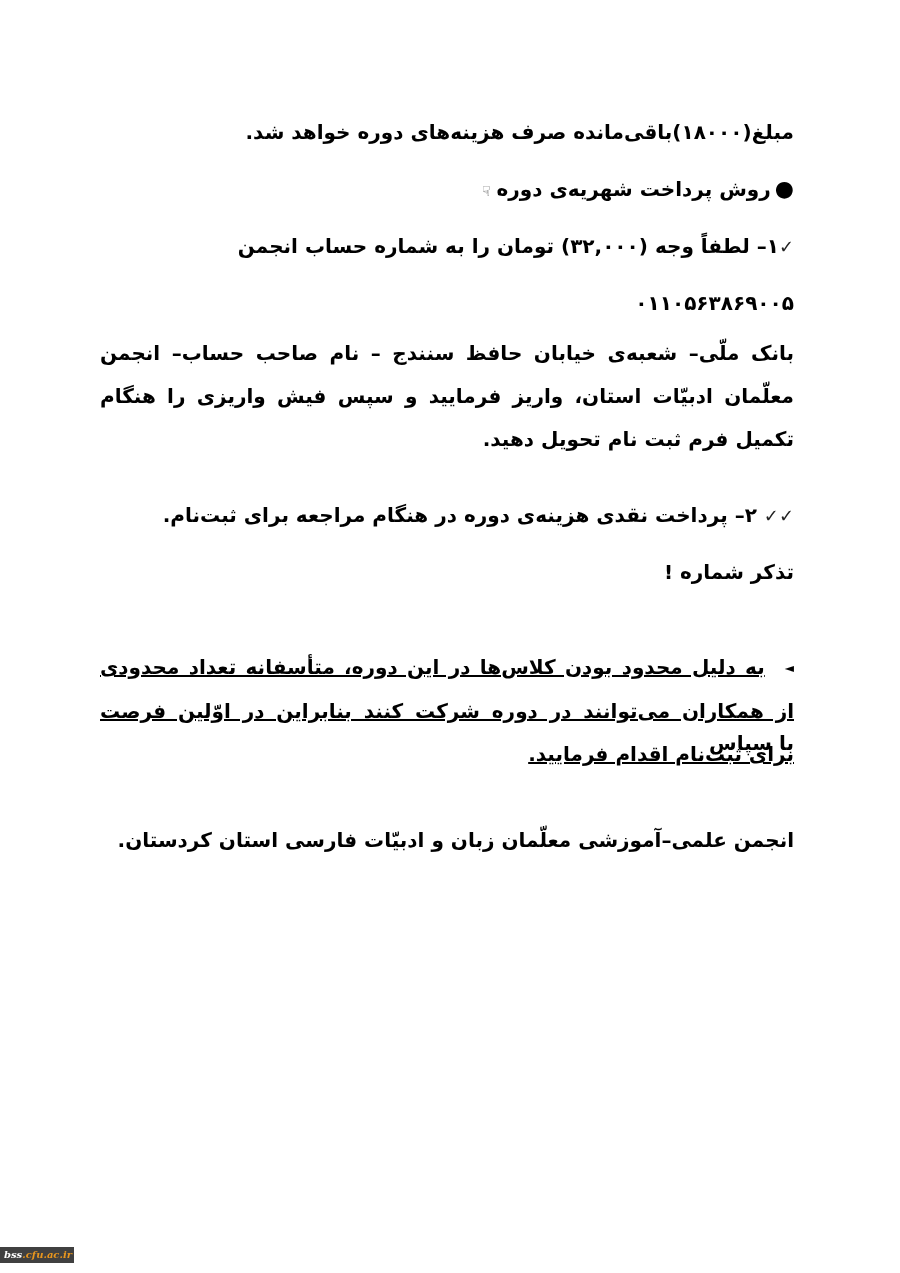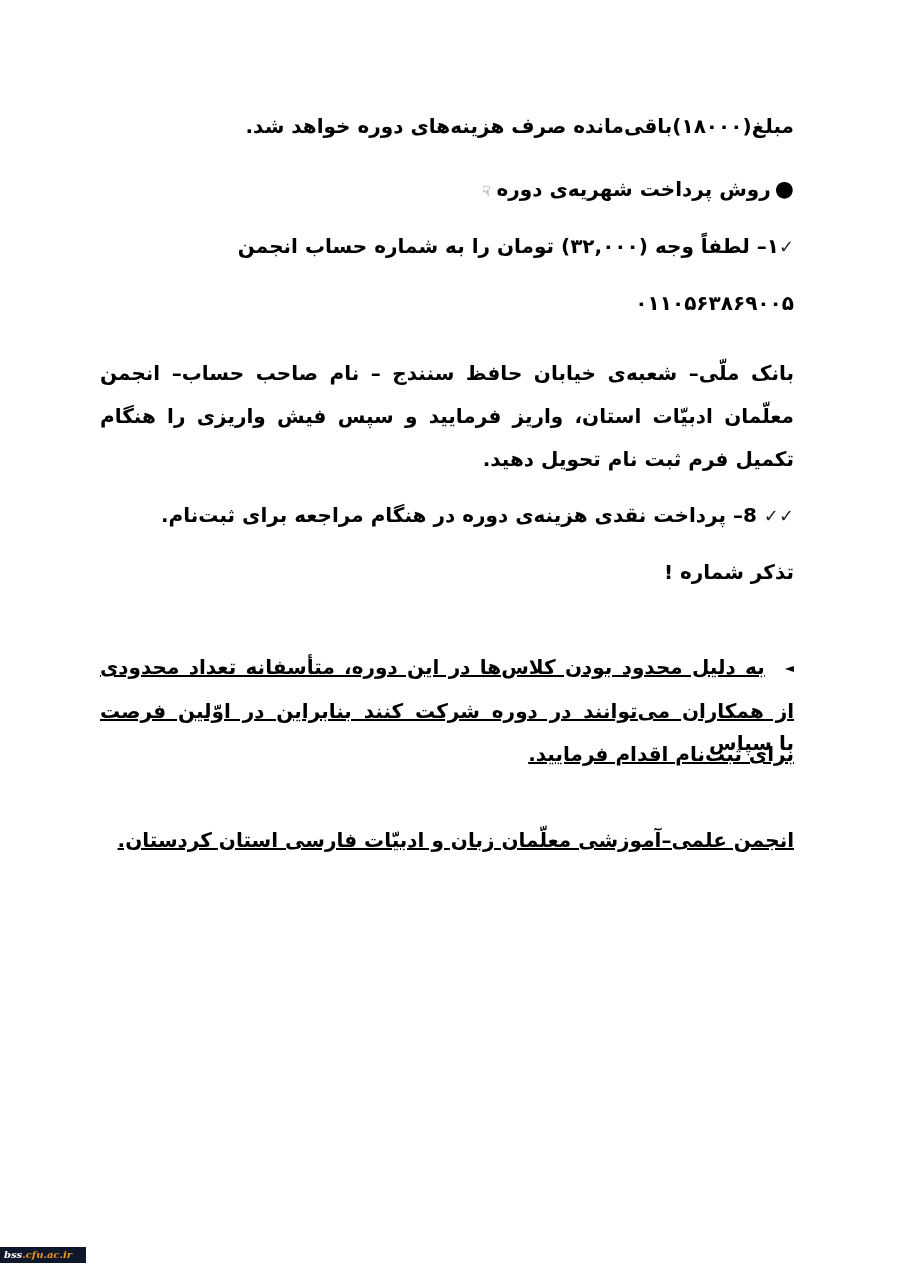--- a/index.html
+++ b/index.html
@@ -58,78 +58,78 @@
     }
     .tri {
       font-size: 12px;
       margin-left: 20px;
       vertical-align: middle;
     }
     .watermark {
       position: absolute;
       left: 0;
       top: 1247px;
-      width: 86px;
+      width: 74px;
       height: 16px;
-      background: #0f172a;
+      background: #404040;
       font-family: "DejaVu Serif", serif;
       font-style: italic;
       font-weight: bold;
       font-size: 10px;
       line-height: 16px;
       padding-left: 4px;
       box-sizing: border-box;
       direction: ltr;
       white-space: nowrap;
     }
     .wm-a { color: #ffffff; }
     .wm-b { color: #e8961e; }
   </style>
 </head>
 <body>
 
 <div class="page">
 
-  <div class="line" style="top:111px;text-align:right;">
+  <div class="line" style="top:117px;text-align:right;">
     <span>مبلغ(۱۸۰۰۰)باقی‌مانده صرف هزینه‌های دوره خواهد شد.</span>
   </div>
 
   <div class="line" style="top:174px;text-align:center;">
     <span class="icon bullet-dot">●</span><span>روش پرداخت شهریه‌ی دوره</span><span class="icon hand">☟</span>
   </div>
 
   <div class="line" style="top:231px;text-align:right;">
     <span class="icon check">✓</span><span>۱– لطفاً وجه (۳۲,۰۰۰) تومان را به شماره حساب انجمن</span>
   </div>
 
   <div class="line" style="top:288px;text-align:right;">
     <span>۰۱۱۰۵۶۳۸۶۹۰۰۵</span>
   </div>
 
-  <div class="para" style="top:352px;margin-left:28px;">
+  <div class="para" style="top:332px;margin-left:28px;">
     <span>بانک ملّی– شعبه‌ی خیابان حافظ سنندج – نام صاحب حساب– انجمن معلّمان ادبیّات استان، واریز فرمایید و سپس فیش واریزی را هنگام تکمیل فرم ثبت نام تحویل دهید.</span>
   </div>
 
   <div class="line" style="top:500px;">
-    <span class="icon check">✓✓</span>&nbsp;<span>8– پرداخت نقدی هزینه‌ی دوره در هنگام مراجعه برای ثبت‌نام.</span>
+    <span class="icon check">✓✓</span>&nbsp;<span>۲– پرداخت نقدی هزینه‌ی دوره در هنگام مراجعه برای ثبت‌نام.</span>
   </div>
 
   <div class="line" style="top:557px;">
     <span>تذکر شماره !</span>
   </div>
 
   <div class="para" style="top:646px;text-decoration:underline;">
     <span class="icon tri">◄</span><span>به دلیل محدود بودن کلاس‌ها در این دوره، متأسفانه تعداد محدودی از همکاران می‌توانند در دوره شرکت کنند بنابراین در اوّلین فرصت برای ثبت‌نام اقدام فرمایید.</span>
   </div>
 
   <div class="line" style="top:728px;">
     <span>با سپاس</span>
   </div>
 
-  <div class="line" style="top:825px;text-decoration:underline;">
+  <div class="line" style="top:825px;">
     <span>انجمن علمی–آموزشی معلّمان زبان و ادبیّات فارسی استان کردستان.</span>
   </div>
 
 </div>
 
 <div class="watermark">
   <span class="wm-a">bss</span><span class="wm-b">.cfu.ac.ir</span>
 </div>
 
 </body></html>

